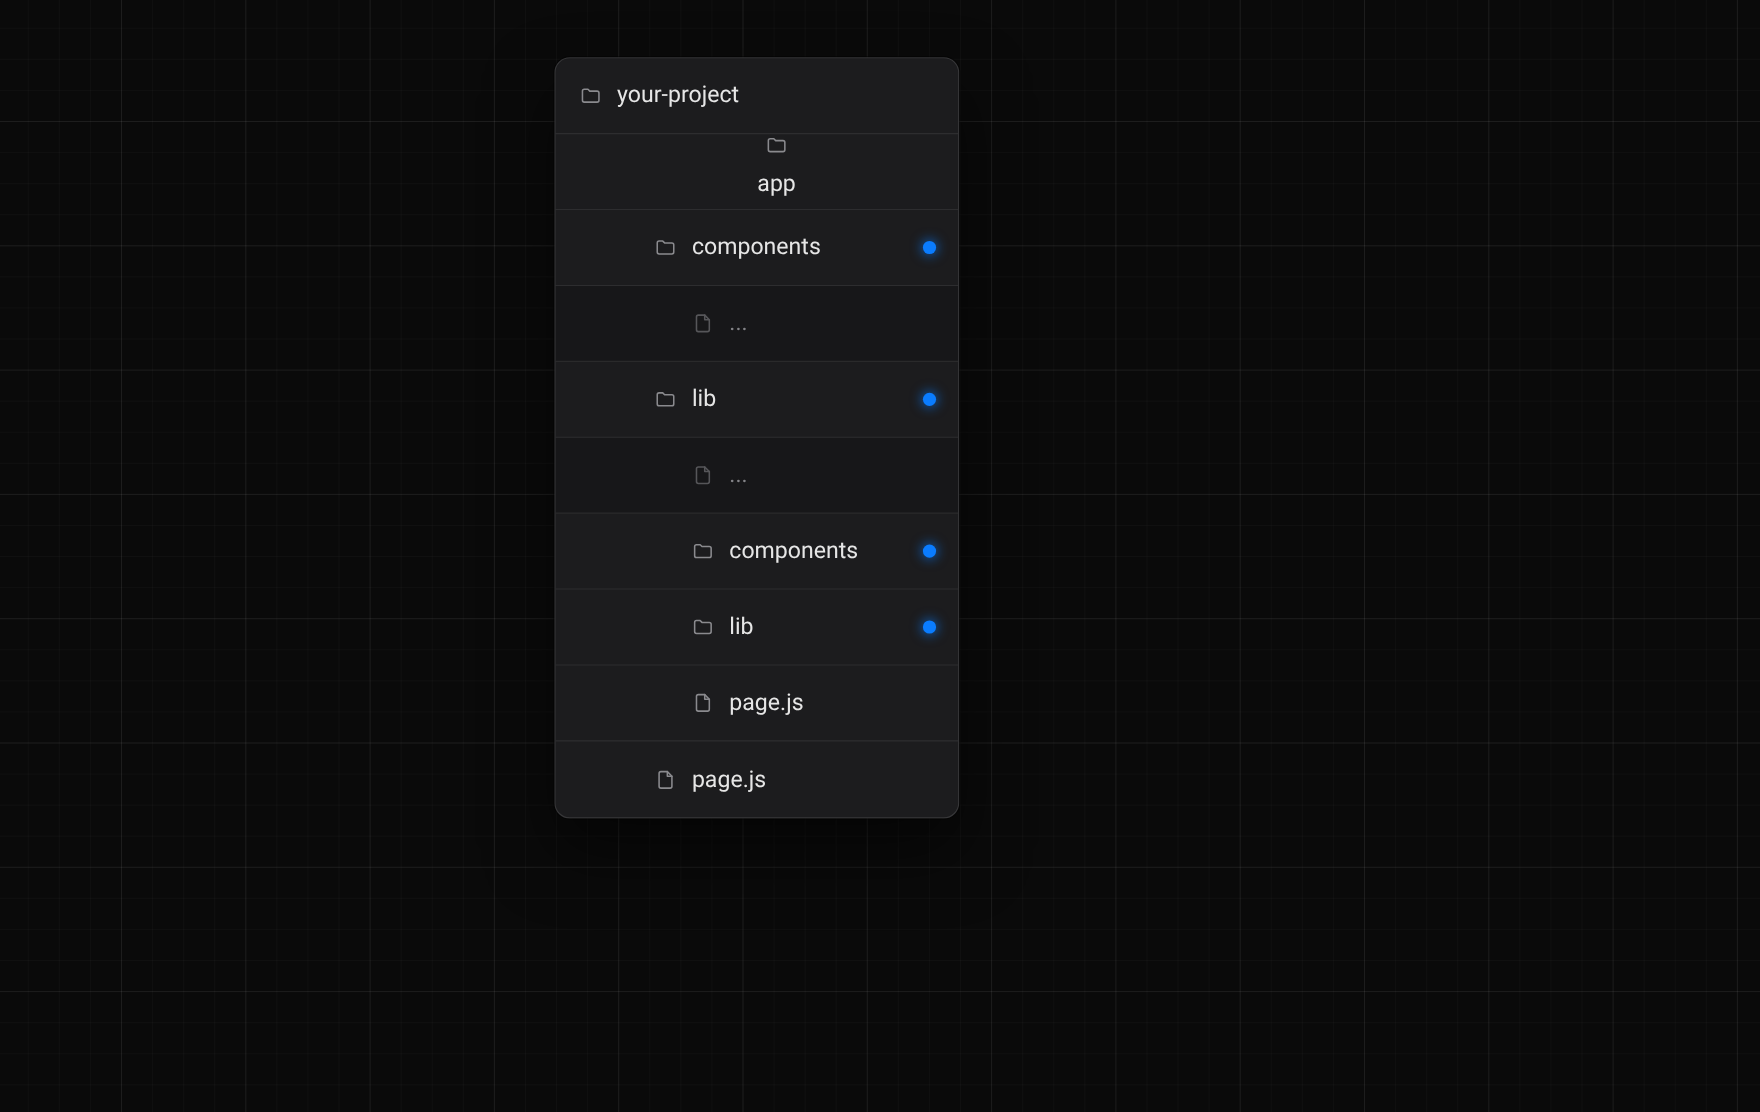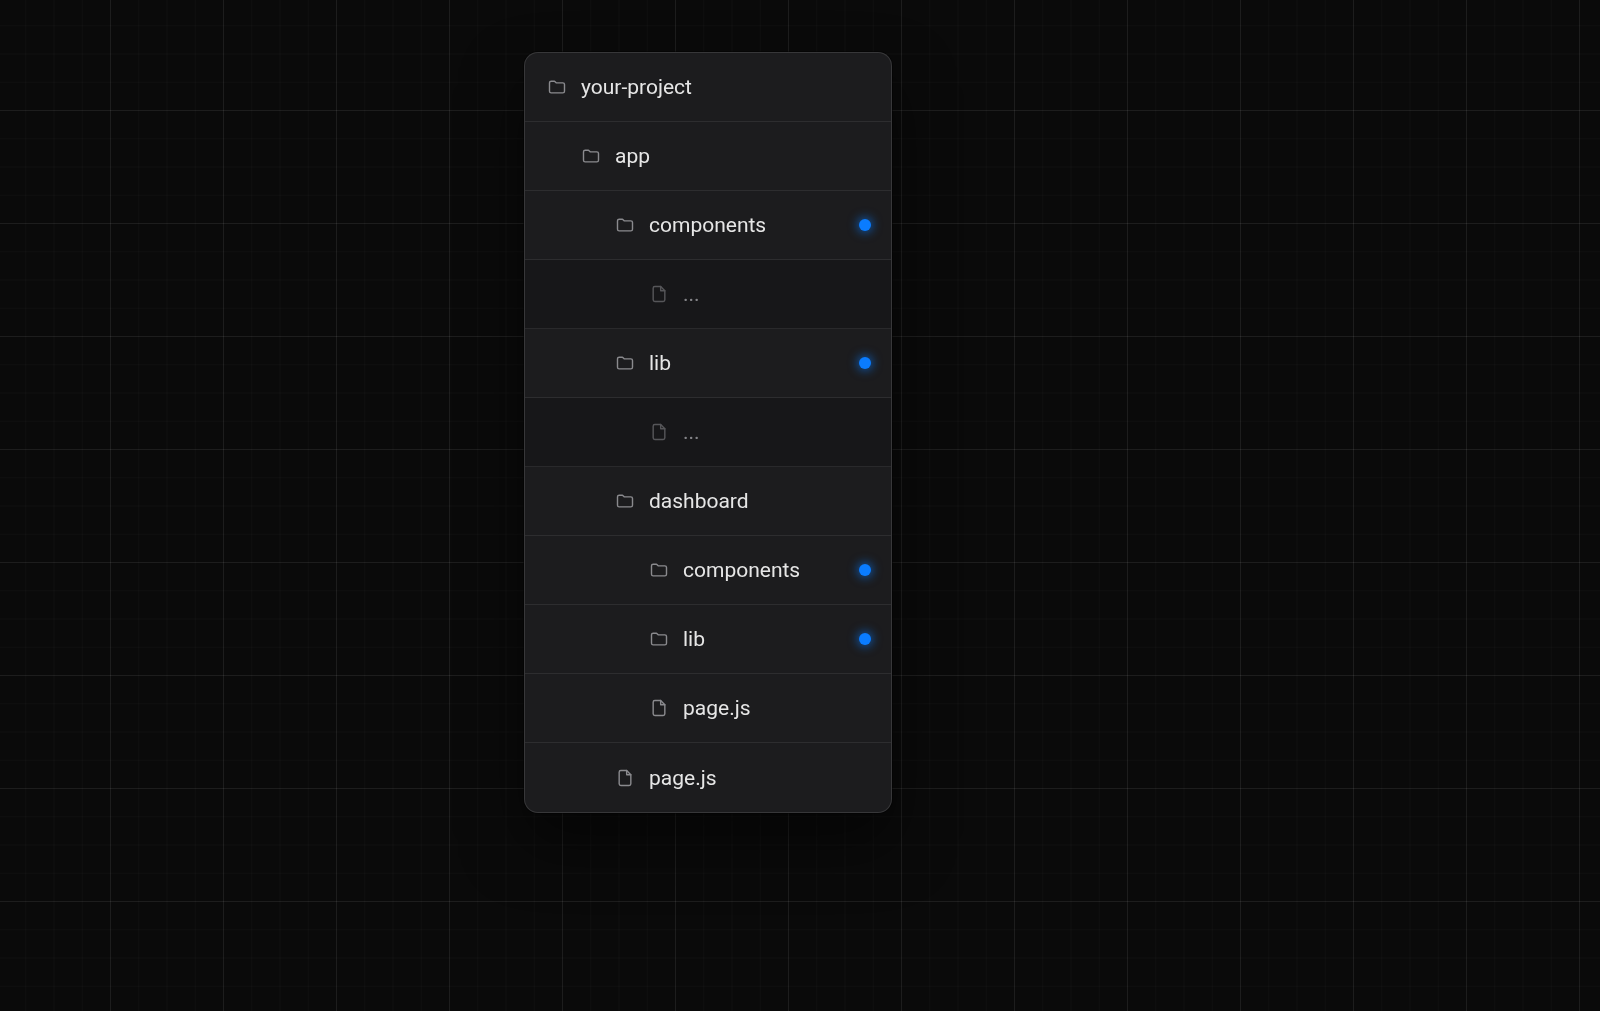--- a/index.html
+++ b/index.html
@@ -29,21 +29,20 @@
     background-size: 113px 113px, 113px 113px, 28.25px 28.25px, 28.25px 28.25px;
     background-position: -3px -3px, -3px -3px, -3px -3px, -3px -3px;
     font-family: -apple-system, BlinkMacSystemFont, "Segoe UI", Roboto, Helvetica, Arial, sans-serif;
     color:var(--text);
     -webkit-font-smoothing:antialiased;
   }
   .stage{
     width:1488px;
     height:1011px;
     position:relative;
-    margin-left:20px;
   }
   .panel{
     position:absolute;
     left:504px;
     top:52px;
     width:368px;
     background:var(--panel-bg);
     border:1px solid var(--panel-border);
     border-radius:14px;
     overflow:hidden;
@@ -73,21 +72,21 @@
   .icon svg{width:20px;height:20px;display:block;}
   .label{flex:1 1 auto; color:var(--text);}
   .dot{
     width:12px;height:12px;border-radius:50%;
     background:var(--accent);
     box-shadow:0 0 10px 2px rgba(10,124,255,0.55);
     flex-shrink:0;
   }
   
   .lvl0{padding-left:22px;}
-  .lvl1{padding-left:56px;}
+  .lvl1{padding-left:56px;flex-direction:column;}
   .lvl2{padding-left:90px;}
   .lvl3{padding-left:124px;}
 </style>
 </head>
 <body>
 
 <div class="stage">
   <div class="panel">
 
     <div class="row lvl0">
@@ -141,28 +140,20 @@
     <div class="row lvl3 faded">
       <span class="icon">
         <svg viewBox="0 0 24 24" fill="none" stroke="currentColor" stroke-width="1.7" stroke-linecap="round" stroke-linejoin="round">
             <path d="M14 3H7a2 2 0 0 0-2 2v14a2 2 0 0 0 2 2h10a2 2 0 0 0 2-2V8z"></path>
             <path d="M14 3v5h5"></path>
           </svg>
       </span>
       <span class="label">...</span>
     </div>
 
-    <div class="row lvl2">
-      <span class="icon">
-        <svg viewBox="0 0 24 24" fill="none" stroke="currentColor" stroke-width="1.7" stroke-linecap="round" stroke-linejoin="round">
-            <path d="M3 7a2 2 0 0 1 2-2h4l2 2h8a2 2 0 0 1 2 2v8a2 2 0 0 1-2 2H5a2 2 0 0 1-2-2V7z"></path>
-          </svg>
-      </span>
-      <span class="label">dashboard</span>
-    </div>
 
     <div class="row lvl3 emph">
       <span class="icon">
         <svg viewBox="0 0 24 24" fill="none" stroke="currentColor" stroke-width="1.7" stroke-linecap="round" stroke-linejoin="round">
             <path d="M3 7a2 2 0 0 1 2-2h4l2 2h8a2 2 0 0 1 2 2v8a2 2 0 0 1-2 2H5a2 2 0 0 1-2-2V7z"></path>
           </svg>
       </span>
       <span class="label">components</span>
       <span class="dot"></span>
     </div>

